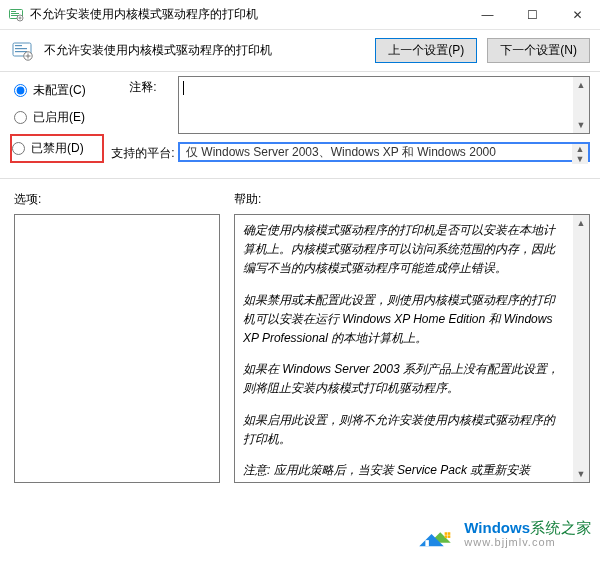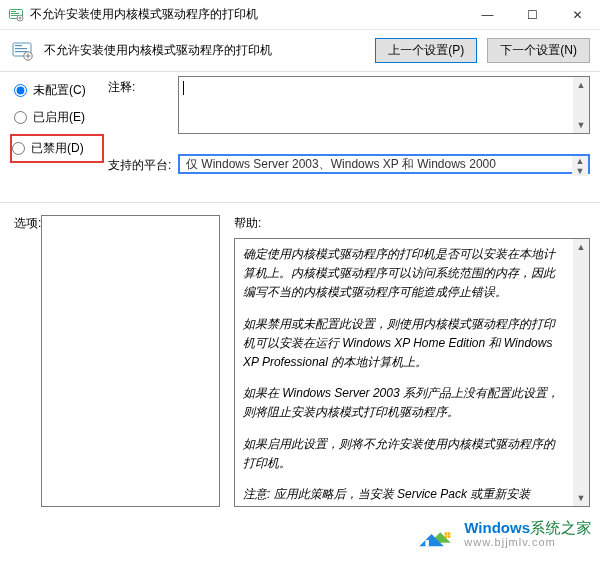--- a/index.html
+++ b/index.html
@@ -72,21 +72,21 @@
     border: 2px solid #e53935;
     padding: 4px 6px 4px 0;
     margin-left: -4px;
     margin-top: -2px;
   }
 
   .rightcol {
     margin-left: 108px;
     padding-right: 10px;
   }
-  .row { display:flex; align-items:flex-start; margin-bottom:20px; }
+  .row { display:flex; align-items:flex-start; margin-bottom:8px;text-align:center; }
   .lbl { width: 70px; padding-top:3px; }
   .commentbox {
     flex:1;
     border:1px solid #7a7a7a;
     height: 58px;
     background:#fff;
     position:relative;
   }
   .commentbox .caret { width:1px; height:14px; background:#000; position:absolute; top:4px; left:4px; animation: blink 1s steps(1) infinite; }
   @keyframes blink { 50% { opacity:0; } }
@@ -107,21 +107,21 @@
 
   .clear { clear:both; }
 
   
   .lower {
     display:flex;
     padding: 8px 10px 0 14px;
     gap: 14px;
     height: 300px;
   }
-  .lower .colL { flex: 0 0 206px; display:flex; flex-direction:row; }
+  .lower .colL { flex: 0 0 206px; display:flex; flex-direction:column; }
   .lower .colR { flex: 1; display:flex; flex-direction:column;justify-content:space-between; }
   .colLabel { margin-bottom: 6px; }
   .pane {
     flex:1;
     border:1px solid #7a7a7a;
     background:#fff;
     position:relative;
     overflow:hidden;
   }
   .pane .inner {

